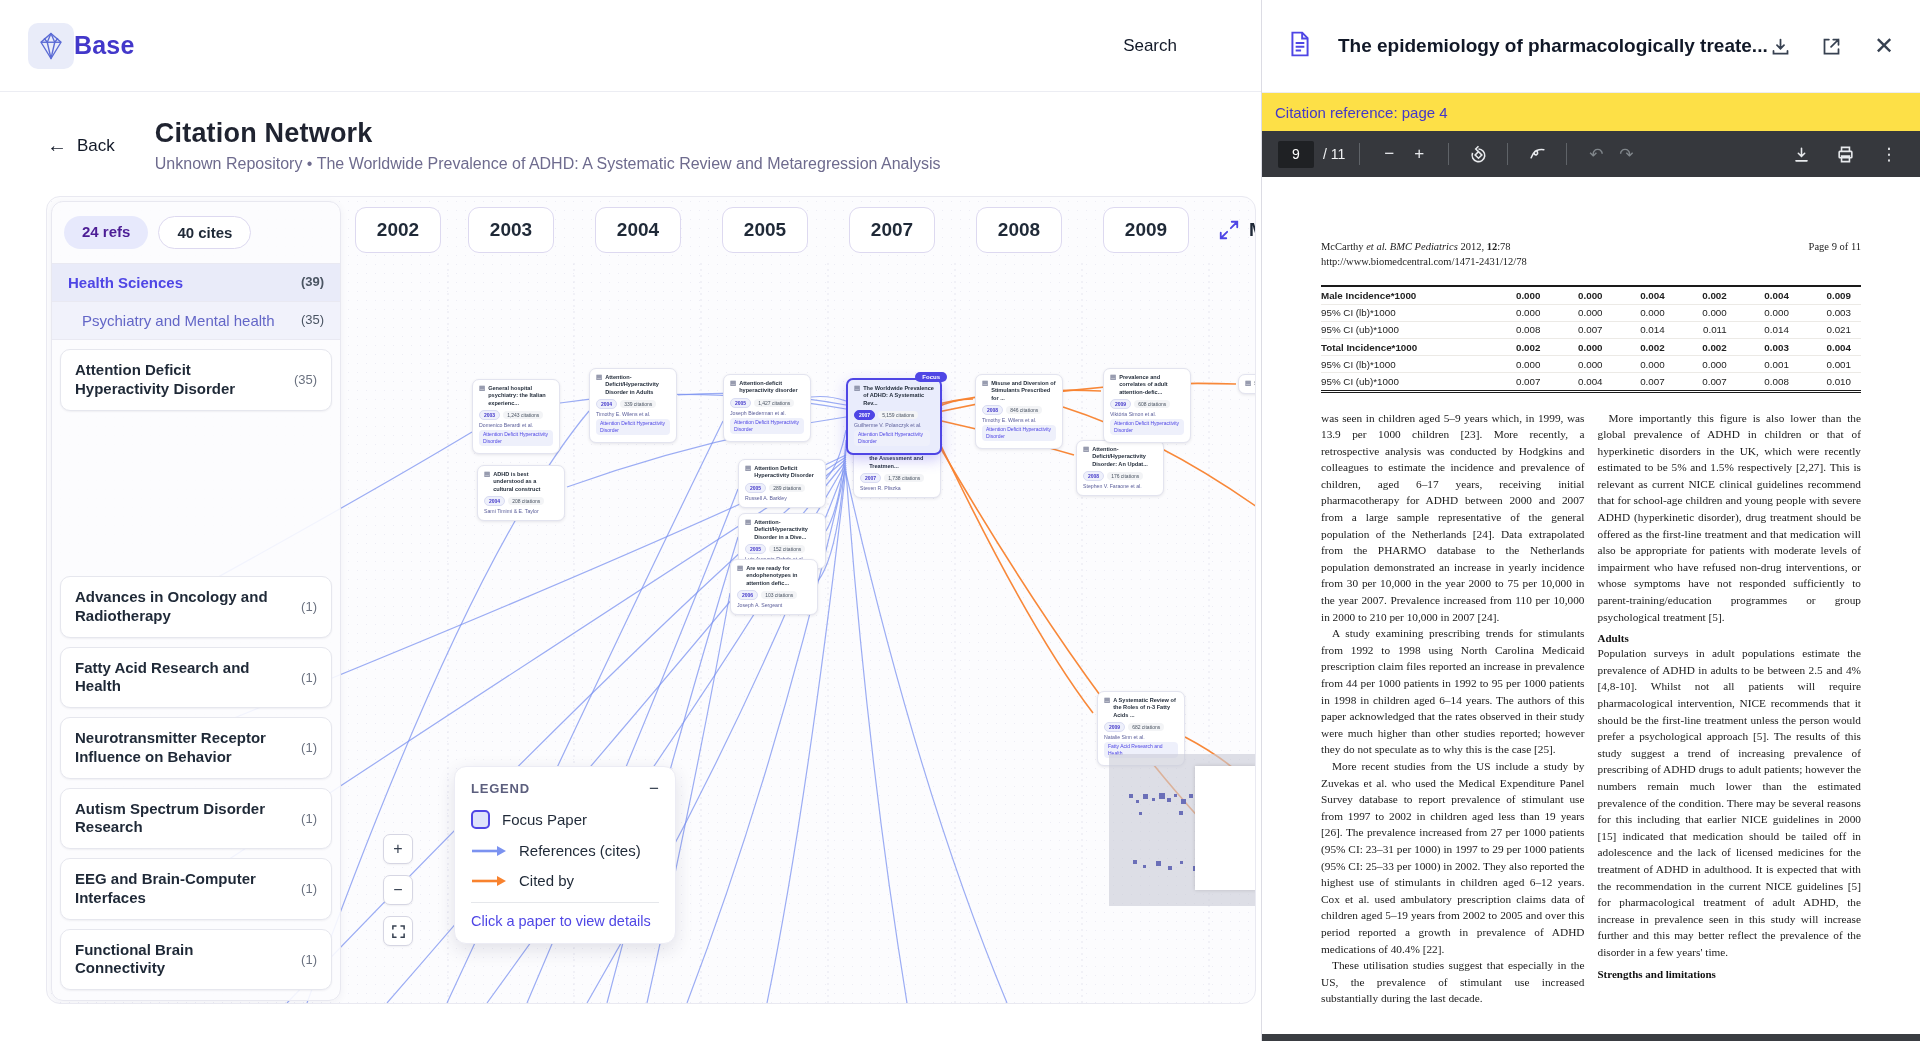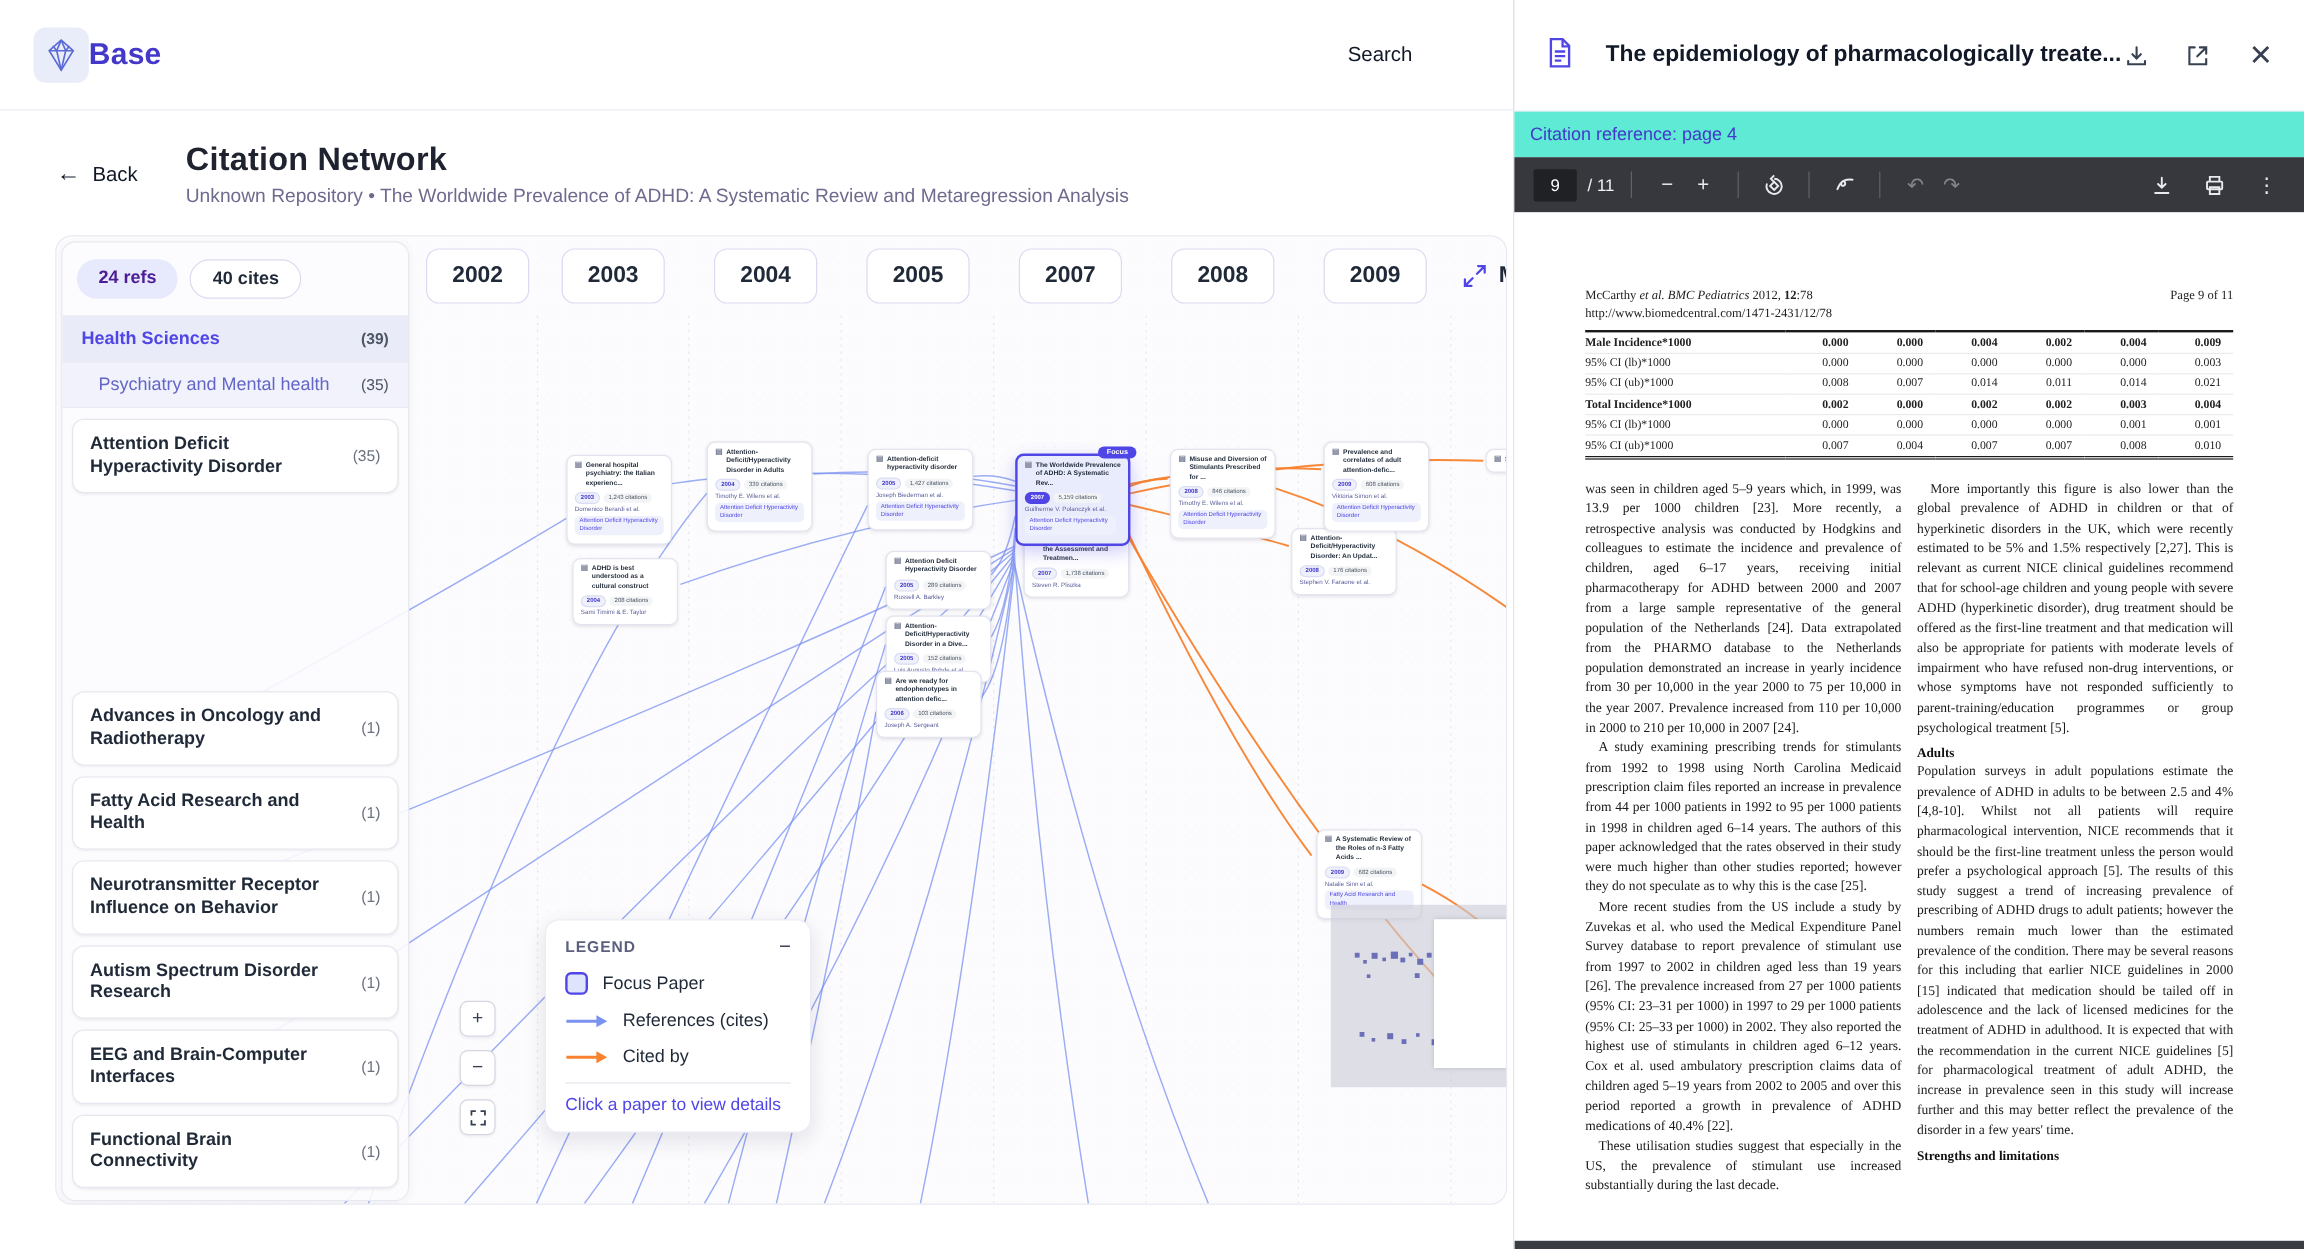--- a/index.html
+++ b/index.html
@@ -37,21 +37,21 @@
   .node .tg{display:inline-block;background:#eef0fb;color:#4f46e5;font-size:5px;padding:1.5px 4px;border-radius:4px;margin-top:2px;line-height:1.35;max-width:76px}
   .node.focus{width:96px;background:#e9ecfc;border:2px solid #4f46e5;box-shadow:0 5px 14px rgba(79,70,229,.28);z-index:3}
   .node.focus .yr{background:#4f46e5;color:#fff;border-color:#4f46e5}
   .badge{position:absolute;top:-8px;right:-7px;background:#4f46e5;color:#fff;font-size:6px;font-weight:bold;padding:2px 7px;border-radius:8px}
   
   .sidebar{position:absolute;left:4px;top:4px;width:290px;height:800px;background:rgba(252,252,254,.9);border:1px solid #e8e8f0;border-radius:12px;z-index:6;display:flex;flex-direction:column;overflow:hidden;box-shadow:0 2px 8px rgba(30,30,70,.05)}
   .tabs{display:flex;gap:10px;padding:14px 12px}
   .tab{font-size:15px;font-weight:bold;padding:7px 18px;border-radius:999px;cursor:pointer}
   .tab.on{background:#e7e9fc;color:#4c1d95}
   .tab.off{background:#fff;color:#1f2937;border:1px solid #ddd9f0}
-  .srow{display:flex;justify-content:space-between;align-items:center;padding:10px 16px;font-size:15px;border-top:1px solid #e9e9f2;cursor:pointer}
+  .srow{display:flex;justify-content:space-between;padding:10px 16px;font-size:15px;border-top:1px solid #e9e9f2;cursor:pointer}
   .srow .cnt{font-size:13px;color:#4b5563}
   .srow.lv0{background:#e9ebf9;color:#4f46e5;font-weight:bold}
   .srow.lv1{color:#111827;background:transparent}
   .srow.lv2{background:#f1f2fb;color:#6366c7;padding-left:30px;border-bottom:1px solid #e9e9f2}
   .topiccard{margin:9px 8px 0;background:#fff;border:1px solid #e6e7ee;border-radius:10px;box-shadow:0 1px 2px rgba(30,30,60,.06);padding:11px 14px;display:flex;justify-content:space-between;align-items:center;cursor:pointer}
   .topiccard .lbl{font-size:15px;font-weight:600;color:#1f2937;line-height:1.25;max-width:210px}
   .topiccard .cnt{font-size:13px;color:#6b7280;margin-left:8px}
   .sspacer{flex:1}
   
   .legend{position:absolute;left:407px;top:569px;width:222px;background:#fff;border:1px solid #ececf4;border-radius:12px;box-shadow:0 6px 18px rgba(35,35,70,.12);padding:13px 16px 14px;z-index:5}
@@ -68,36 +68,36 @@
   
   .minimap{position:absolute;left:1062px;top:557px;width:148px;height:152px;background:rgba(201,204,214,.62);z-index:5;overflow:hidden}
   .mmview{position:absolute;left:86px;top:12px;width:62px;height:124px;background:#fff;box-shadow:0 0 4px rgba(0,0,0,.15)}
   .mmdot{position:absolute;background:#6b6fb8}
   
   .panel{position:absolute;left:1261px;top:0;width:659px;height:1041px;background:#fff;border-left:1px solid #dcdce4;display:flex;flex-direction:column}
   .phdr{height:93px;display:flex;align-items:center;padding:0 26px;border-bottom:1px solid #ecedf3;flex:0 0 auto}
   .ptit{font-size:19px;font-weight:bold;color:#111827;margin-left:26px;white-space:nowrap;overflow:hidden;text-overflow:ellipsis;max-width:430px}
   .pic{margin-left:30px;cursor:pointer;display:flex;align-items:center;color:#374151}
   .pclose{font-size:24px;color:#374151;margin-left:32px;cursor:pointer}
-  .cbar{height:38px;background:#5eead4;display:flex;align-items:center;padding:16px 13px;font-size:15px;color:#4338ca;flex:0 0 auto}
+  .cbar{height:38px;background:#fde047;display:flex;align-items:center;padding:16px 13px;font-size:15px;color:#4338ca;flex:0 0 auto}
   .ptool{height:46px;background:#36383d;display:flex;align-items:center;padding:0 16px;flex:0 0 auto}
   .pagebox{width:36px;height:27px;background:#1f2124;color:#fff;font-size:14px;display:flex;align-items:center;justify-content:center;border-radius:2px}
   .ptotal{color:#f1f3f4;font-size:14px;margin-left:9px}
   .tdiv{width:1px;height:22px;background:#5f6368;margin:0 14px}
   .tico{color:#e8eaed;font-size:17px;width:30px;height:30px;display:flex;align-items:center;justify-content:center;cursor:pointer}
   .tico.dim{color:#80868b}
   .tright{margin-left:auto;display:flex;align-items:center;gap:14px}
   
   .pdoc{flex:1;position:relative;background:#fff;overflow:hidden;font-family:"Liberation Serif",serif;color:#1a1a1a}
   .pin{position:absolute;left:59px;right:59px;top:63px}
   .meta{display:flex;justify-content:space-between;font-size:10.5px;color:#222;line-height:1.4}
   .meta .i{font-style:italic}
   .ttitle{margin-top:39px;font-family:"Liberation Sans",sans-serif;font-size:11.8px;font-weight:bold;line-height:1.45;color:#111}
   .ttitle .it{font-style:italic;font-weight:normal}
-  table.dt{width:100%;border-collapse:collapse;margin-top:6px;border-top:2px solid #1a1a1a;border-bottom:3px double #1a1a1a;font-family:Liberation Serif, serif}
+  table.dt{width:100%;border-collapse:collapse;margin-top:16px;border-top:2px solid #1a1a1a;border-bottom:3px double #1a1a1a;font-family:Liberation Sans, sans-serif}
   table.dt td{font-size:9.8px;padding:2.6px 0;border-bottom:1px solid #eceae6;color:#222}
   table.dt td.l{width:31%;text-align:left}
   table.dt td.v{text-align:right;padding-right:10px}
   table.dt tr.bold td{font-weight:bold}
   table.dt tr:last-child td{border-bottom:none}
   .cols{display:grid;grid-template-columns:1fr 1fr;column-gap:13px;margin-top:17px}
   .cols p{font-size:11.3px;line-height:1.47;text-align:justify;color:#1a1a1a}
   .cols p.ind{text-indent:11px}
   .cols h4{font-family:Liberation Serif, serif;font-size:11px;font-weight:bold;margin:7px 0 1px;color:#111}
   .pagegap{position:absolute;left:0;right:0;bottom:0;height:7px;background:#3a3d42}

